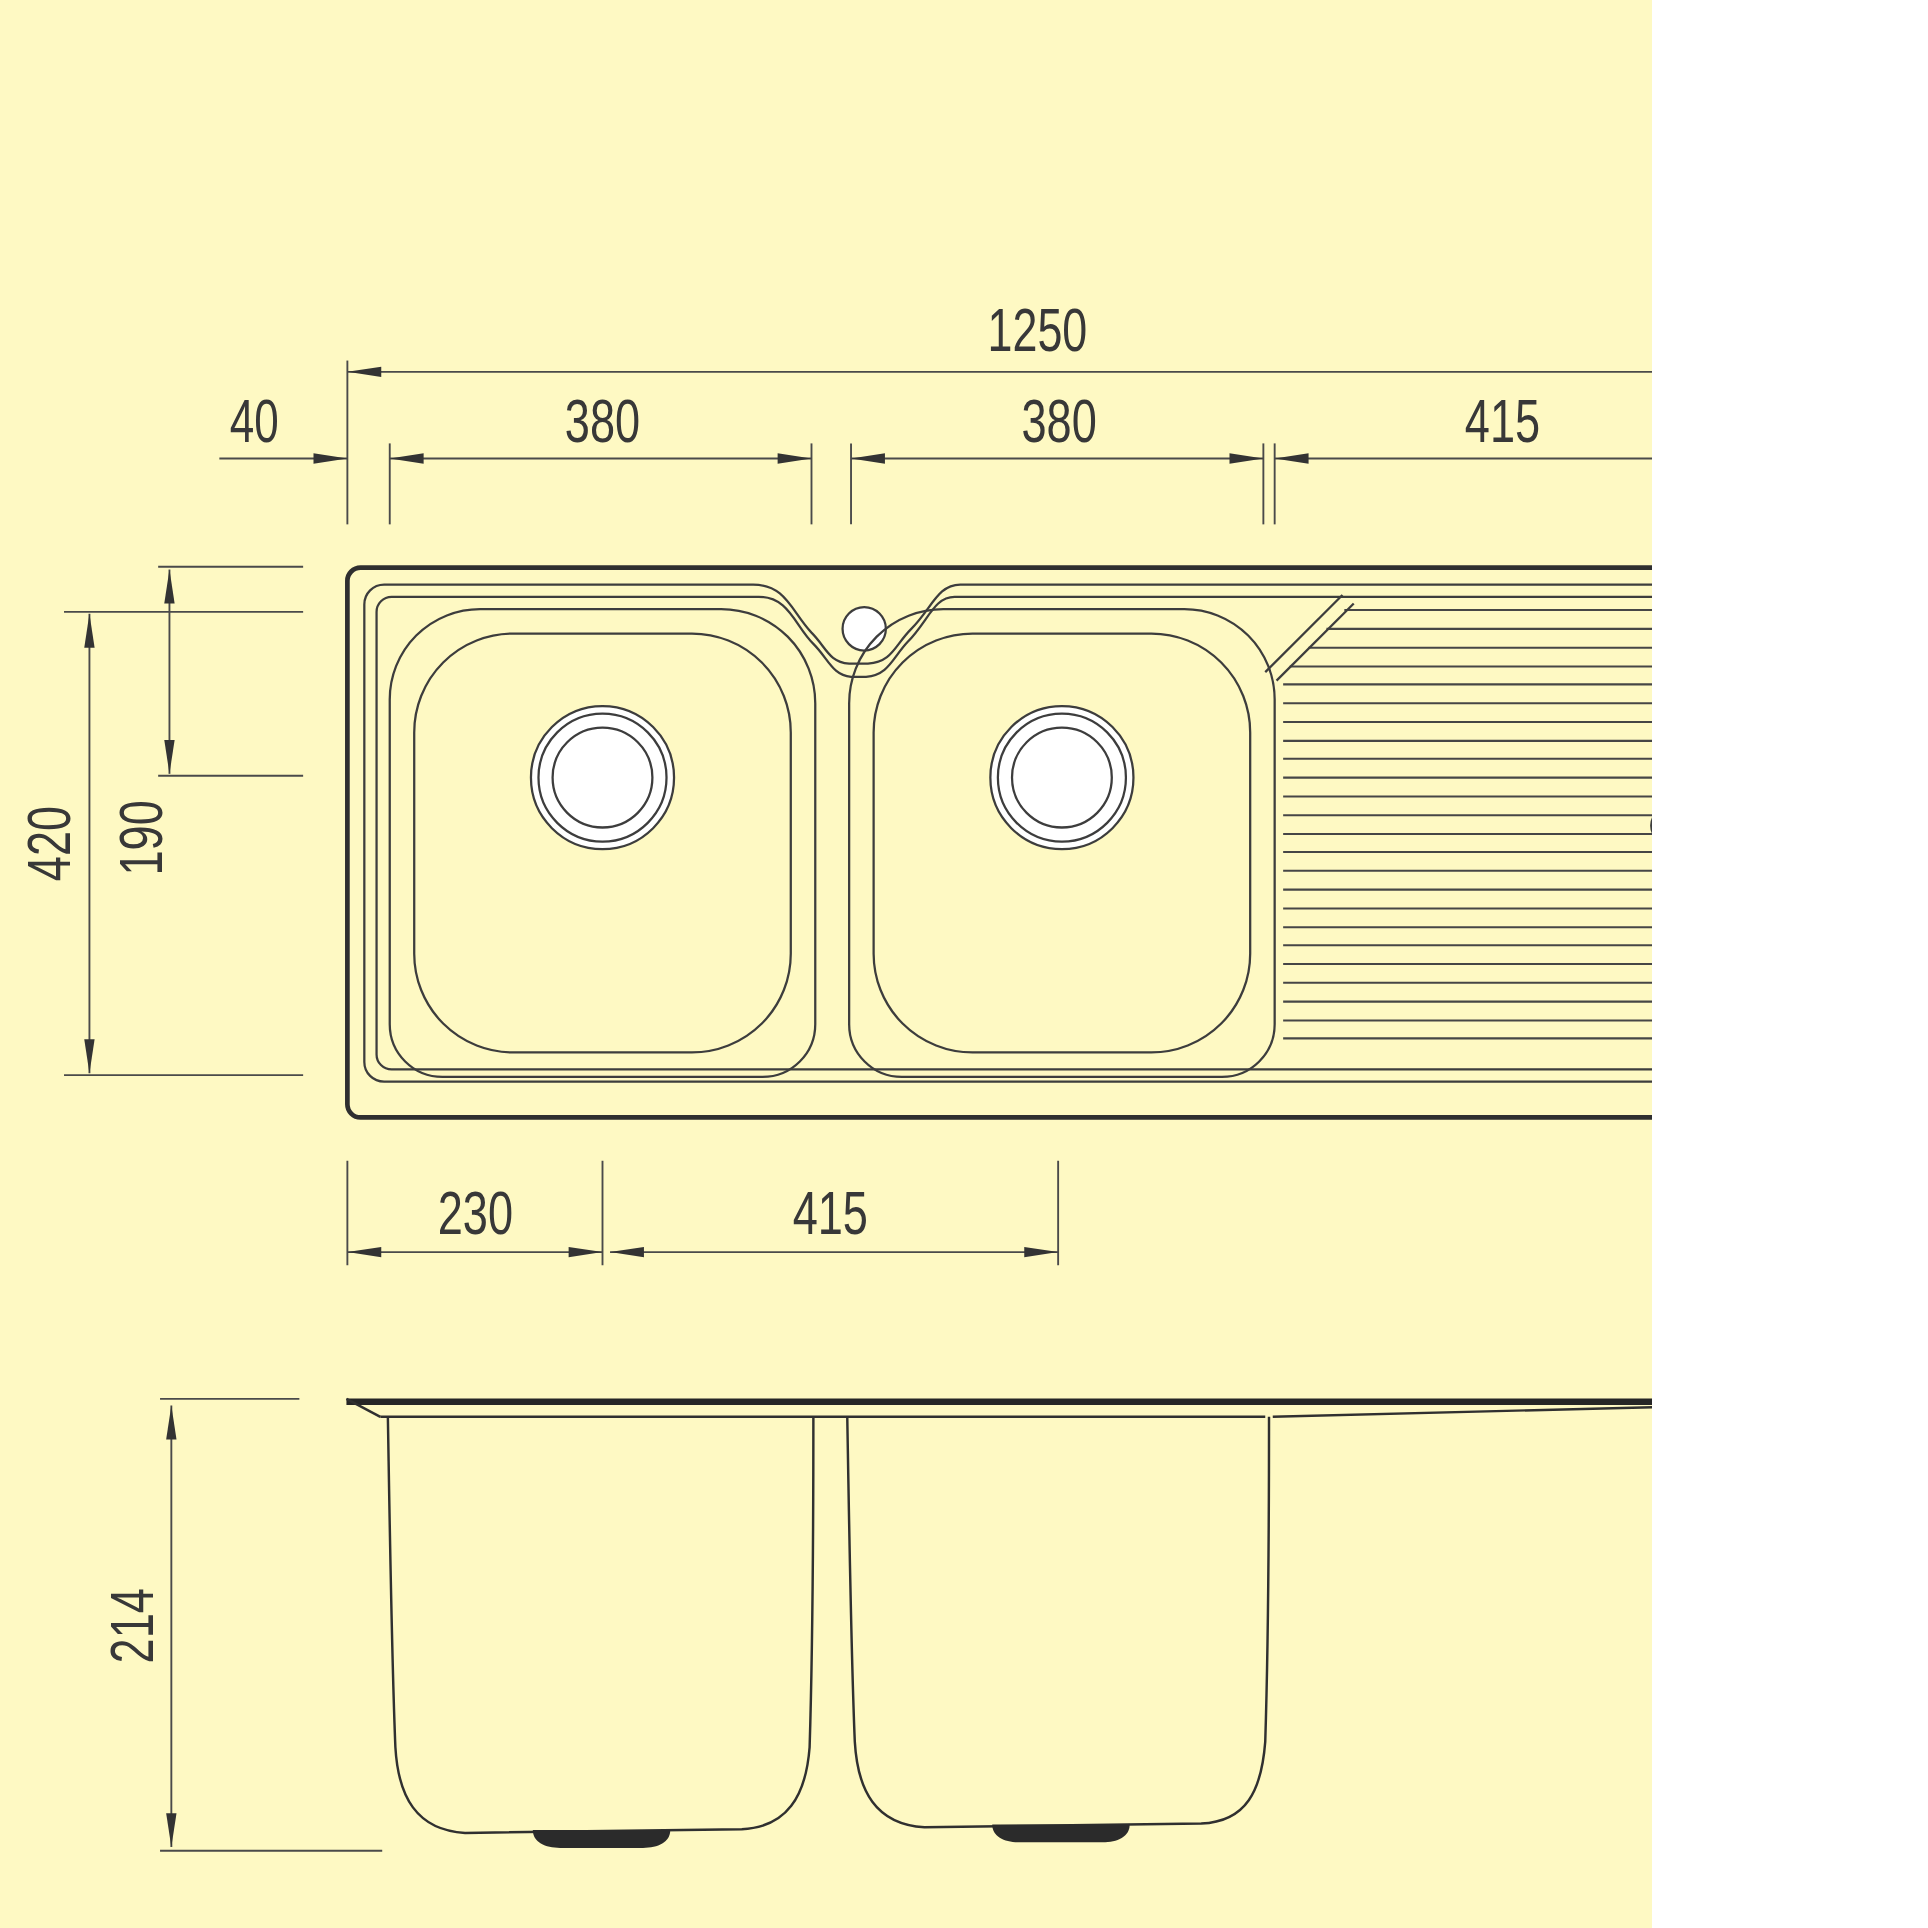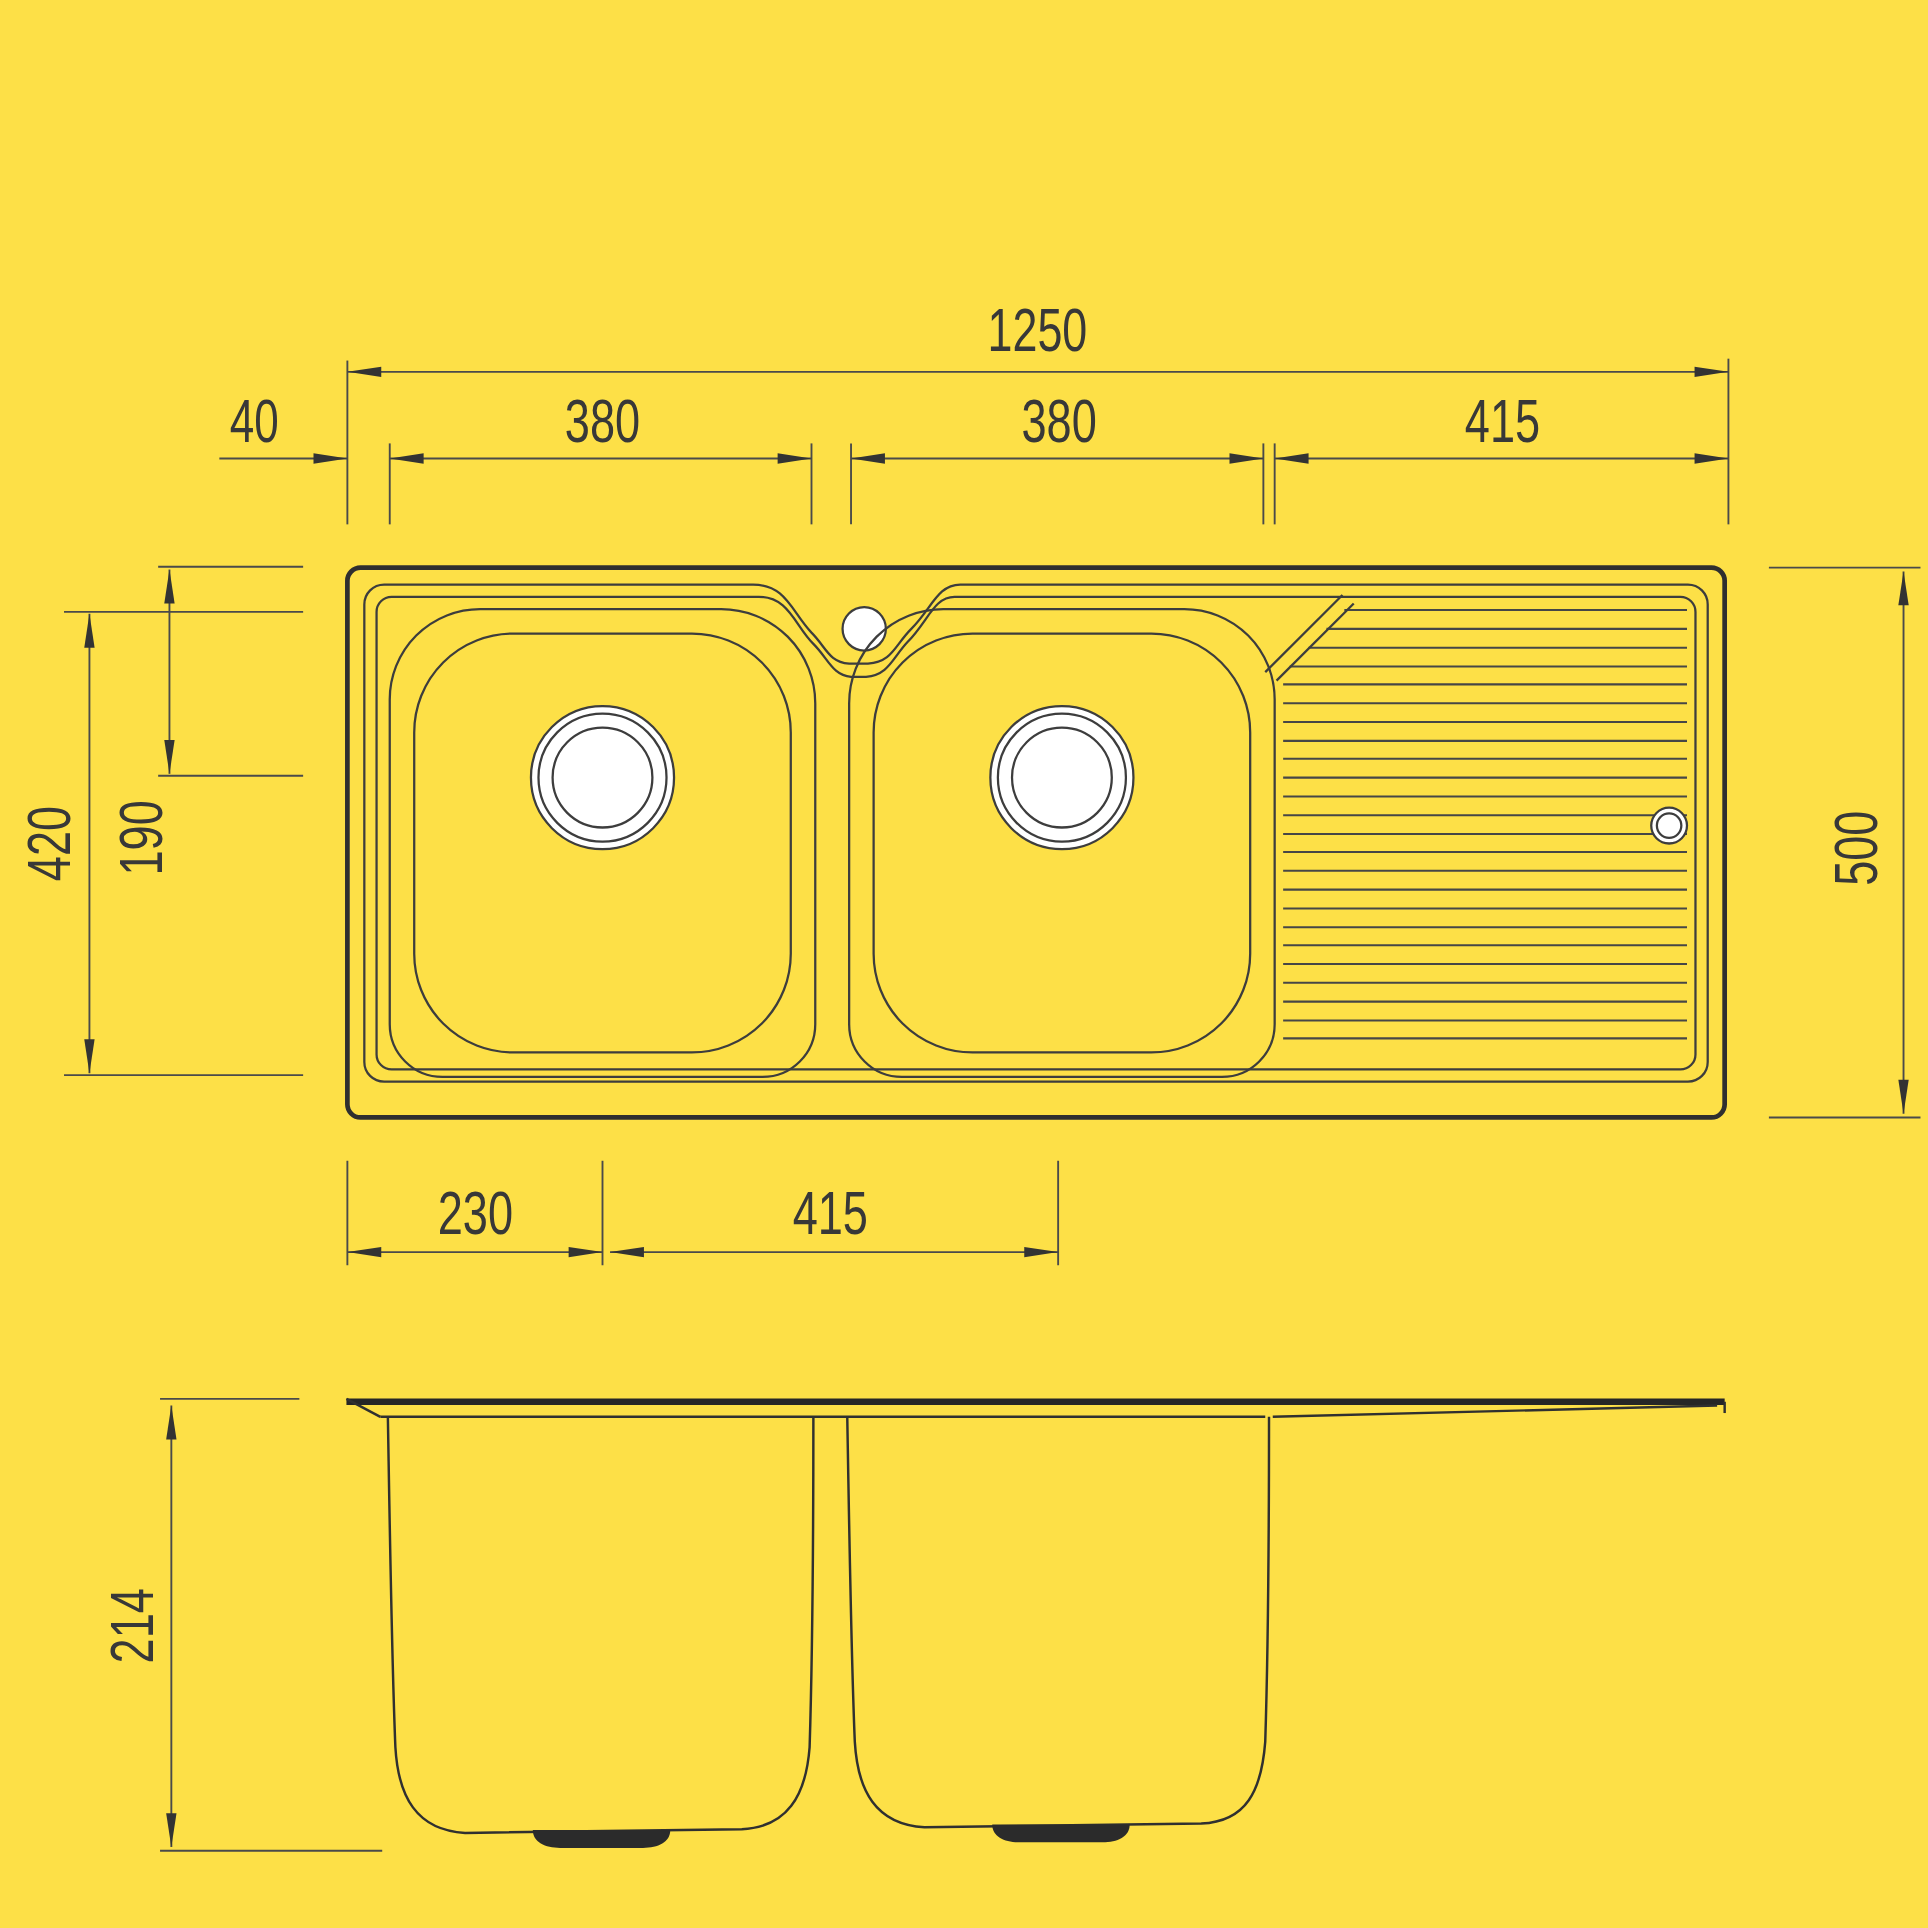--- a/index.html
+++ b/index.html
@@ -1,16 +1,16 @@
 <!DOCTYPE html>
 <html style="font-size:15px"><head>
 <meta charset="utf-8">
 <style>
   html,body{margin:0;padding:0;background:#ffffff;}
-  .page{width:1928px;height:1928px;background:#fde047;position:relative;overflow:hidden;}
+  .page{width:1652px;height:1928px;background:#fef9c3;position:relative;overflow:hidden;}
   svg{display:block;}
   .thk{stroke:#2f2f2f;stroke-width:5;fill:none;stroke-linejoin:round;}
   .ln{stroke:#3d3d3d;stroke-width:2.4;fill:none;}
   .lnf{stroke:#3d3d3d;stroke-width:2.4;fill:#ffffff;}
   .rib{stroke:#464646;stroke-width:2.2;fill:none;}
   .dim{stroke:#4a4a4a;stroke-width:2;fill:none;}
   .txt{font-family:"Liberation Sans","DejaVu Sans",sans-serif;font-size:64px;fill:#383838;}
   .prof{stroke:#303030;stroke-width:2.6;fill:none;}
   .dk{fill:#2b2b2b;stroke:none;}
 </style>

